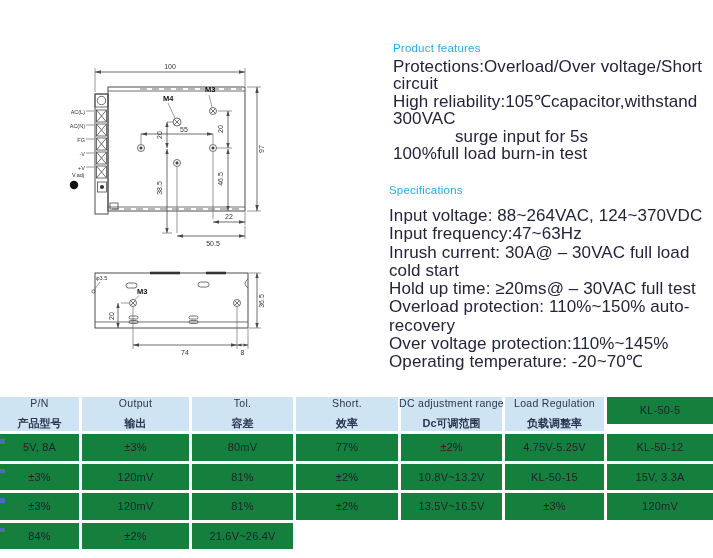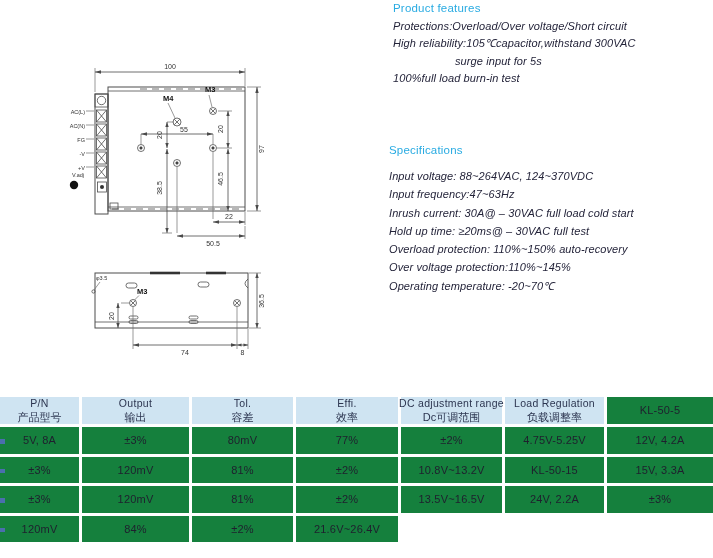--- a/index.html
+++ b/index.html
@@ -3,44 +3,44 @@
 <meta charset="utf-8">
 <style>
   html,body{margin:0;padding:0;}
   body{
     width:713px;height:558px;position:relative;overflow:hidden;
     background:#ffffff;color:#232338;
     font-family:"Liberation Sans", sans-serif;
   }
   .abs{position:absolute;}
   
-  .section{position:absolute;width:320px;}
+  .section{position:absolute;width:320px;margin-top:40px;}
   .heading{font-size:11.5px;font-weight:500;color:#29abe2;letter-spacing:.2px;}
-  .tline{font-size:11px;line-height:17.4px;letter-spacing:.1px;color:#24243a;font-style:italic;}
+  .tline{font-size:17px;line-height:17.4px;letter-spacing:.1px;color:#24243a;}
   .specs .tline{line-height:18.3px;}
   .indent{padding-left:62px;}
   .features .heading{margin-bottom:4px;}
   .specs .heading{margin-bottom:11px;}
   
   svg text{font-family:"Liberation Sans", sans-serif;fill:#333;}
   .ln{stroke:#4d4d4d;stroke-width:1;fill:none;}
   .lt{stroke:#4d4d4d;stroke-width:.8;fill:none;}
   .ext{stroke:#6e6e6e;stroke-width:.7;fill:none;}
   .dim{stroke:#4a4a4a;stroke-width:.8;fill:none;}
   .arr{fill:#4a4a4a;stroke:none;}
   .vent{stroke:#333;stroke-width:2.6;fill:none;}
   .dtx{font-size:7px;}
   .dtx-s{font-size:5.5px;}
   .dlb{font-size:7.5px;font-weight:bold;fill:#111;}
   
   .spec-table{position:absolute;left:0;top:397px;width:713px;}
   .grid{display:grid;grid-template-columns:79px 107px 101px 102px 101px 99px 106px;gap:3px;}
-  .th{background:#cfe4f2;height:27px;display:flex;flex-direction:column;align-items:center;justify-content:space-between;}
+  .th{background:#cfe4f2;height:34px;display:flex;flex-direction:column;align-items:center;justify-content:space-between;}
   .th .en{font-size:10.5px;color:#2c3550;letter-spacing:.3px;white-space:nowrap;}
-  .th .cn{font-size:11px;color:#2c3550;margin-top:1px;white-space:nowrap;}
+  .th .cn{font-size:11px;color:#2c3550;margin-top:1px;white-space:nowrap;font-weight:bold;}
   .td{background:#15803d;height:26.5px;display:flex;align-items:center;justify-content:center;
       font-size:11px;color:#1f1f2e;letter-spacing:.2px;white-space:nowrap;}
   .mk{position:absolute;left:0;width:5px;height:4.5px;background:#4a6fae;}
 </style>
 </head>
 <body>
 
 <div style="position:absolute;inset:0;">
 
   <svg class="abs" style="left:60px;top:55px;" width="250" height="210" viewBox="0 0 250 210">
@@ -277,56 +277,55 @@
         </div>
       <div class="th">
           <span class="en">Output</span>
           <span class="cn">输出</span>
         </div>
       <div class="th">
           <span class="en">Tol.</span>
           <span class="cn">容差</span>
         </div>
       <div class="th">
-          <span class="en">Effi.</span>
+          <span class="en">Short.</span>
           <span class="cn">效率</span>
         </div>
       <div class="th">
           <span class="en">DC adjustment range</span>
           <span class="cn">Dc可调范围</span>
         </div>
       <div class="th">
           <span class="en">Load Regulation</span>
           <span class="cn">负载调整率</span>
         </div>
 
       <div class="td">KL-50-5</div>
       <div class="td">5V, 8A</div>
       <div class="td">±3%</div>
       <div class="td">80mV</div>
       <div class="td">77%</div>
       <div class="td">±2%</div>
       <div class="td">4.75V-5.25V</div>
 
-      <div class="td">12V, 4.2A</div>
+      <div class="td">KL-50-12</div>
       <div class="td">±3%</div>
       <div class="td">120mV</div>
       <div class="td">81%</div>
       <div class="td">±2%</div>
       <div class="td">10.8V~13.2V</div>
 
       <div class="td">KL-50-15</div>
       <div class="td">15V, 3.3A</div>
       <div class="td">±3%</div>
       <div class="td">120mV</div>
       <div class="td">81%</div>
       <div class="td">±2%</div>
       <div class="td">13.5V~16.5V</div>
 
-      <div class="td">24V, 2.2A</div>
       <div class="td">±3%</div>
       <div class="td">120mV</div>
       <div class="td">84%</div>
       <div class="td">±2%</div>
       <div class="td">21.6V~26.4V</div>
     </div>
     <div class="mk" style="top:42px;"></div>
     <div class="mk" style="top:71.5px;"></div>
     <div class="mk" style="top:101px;"></div>
     <div class="mk" style="top:130.5px;"></div>

